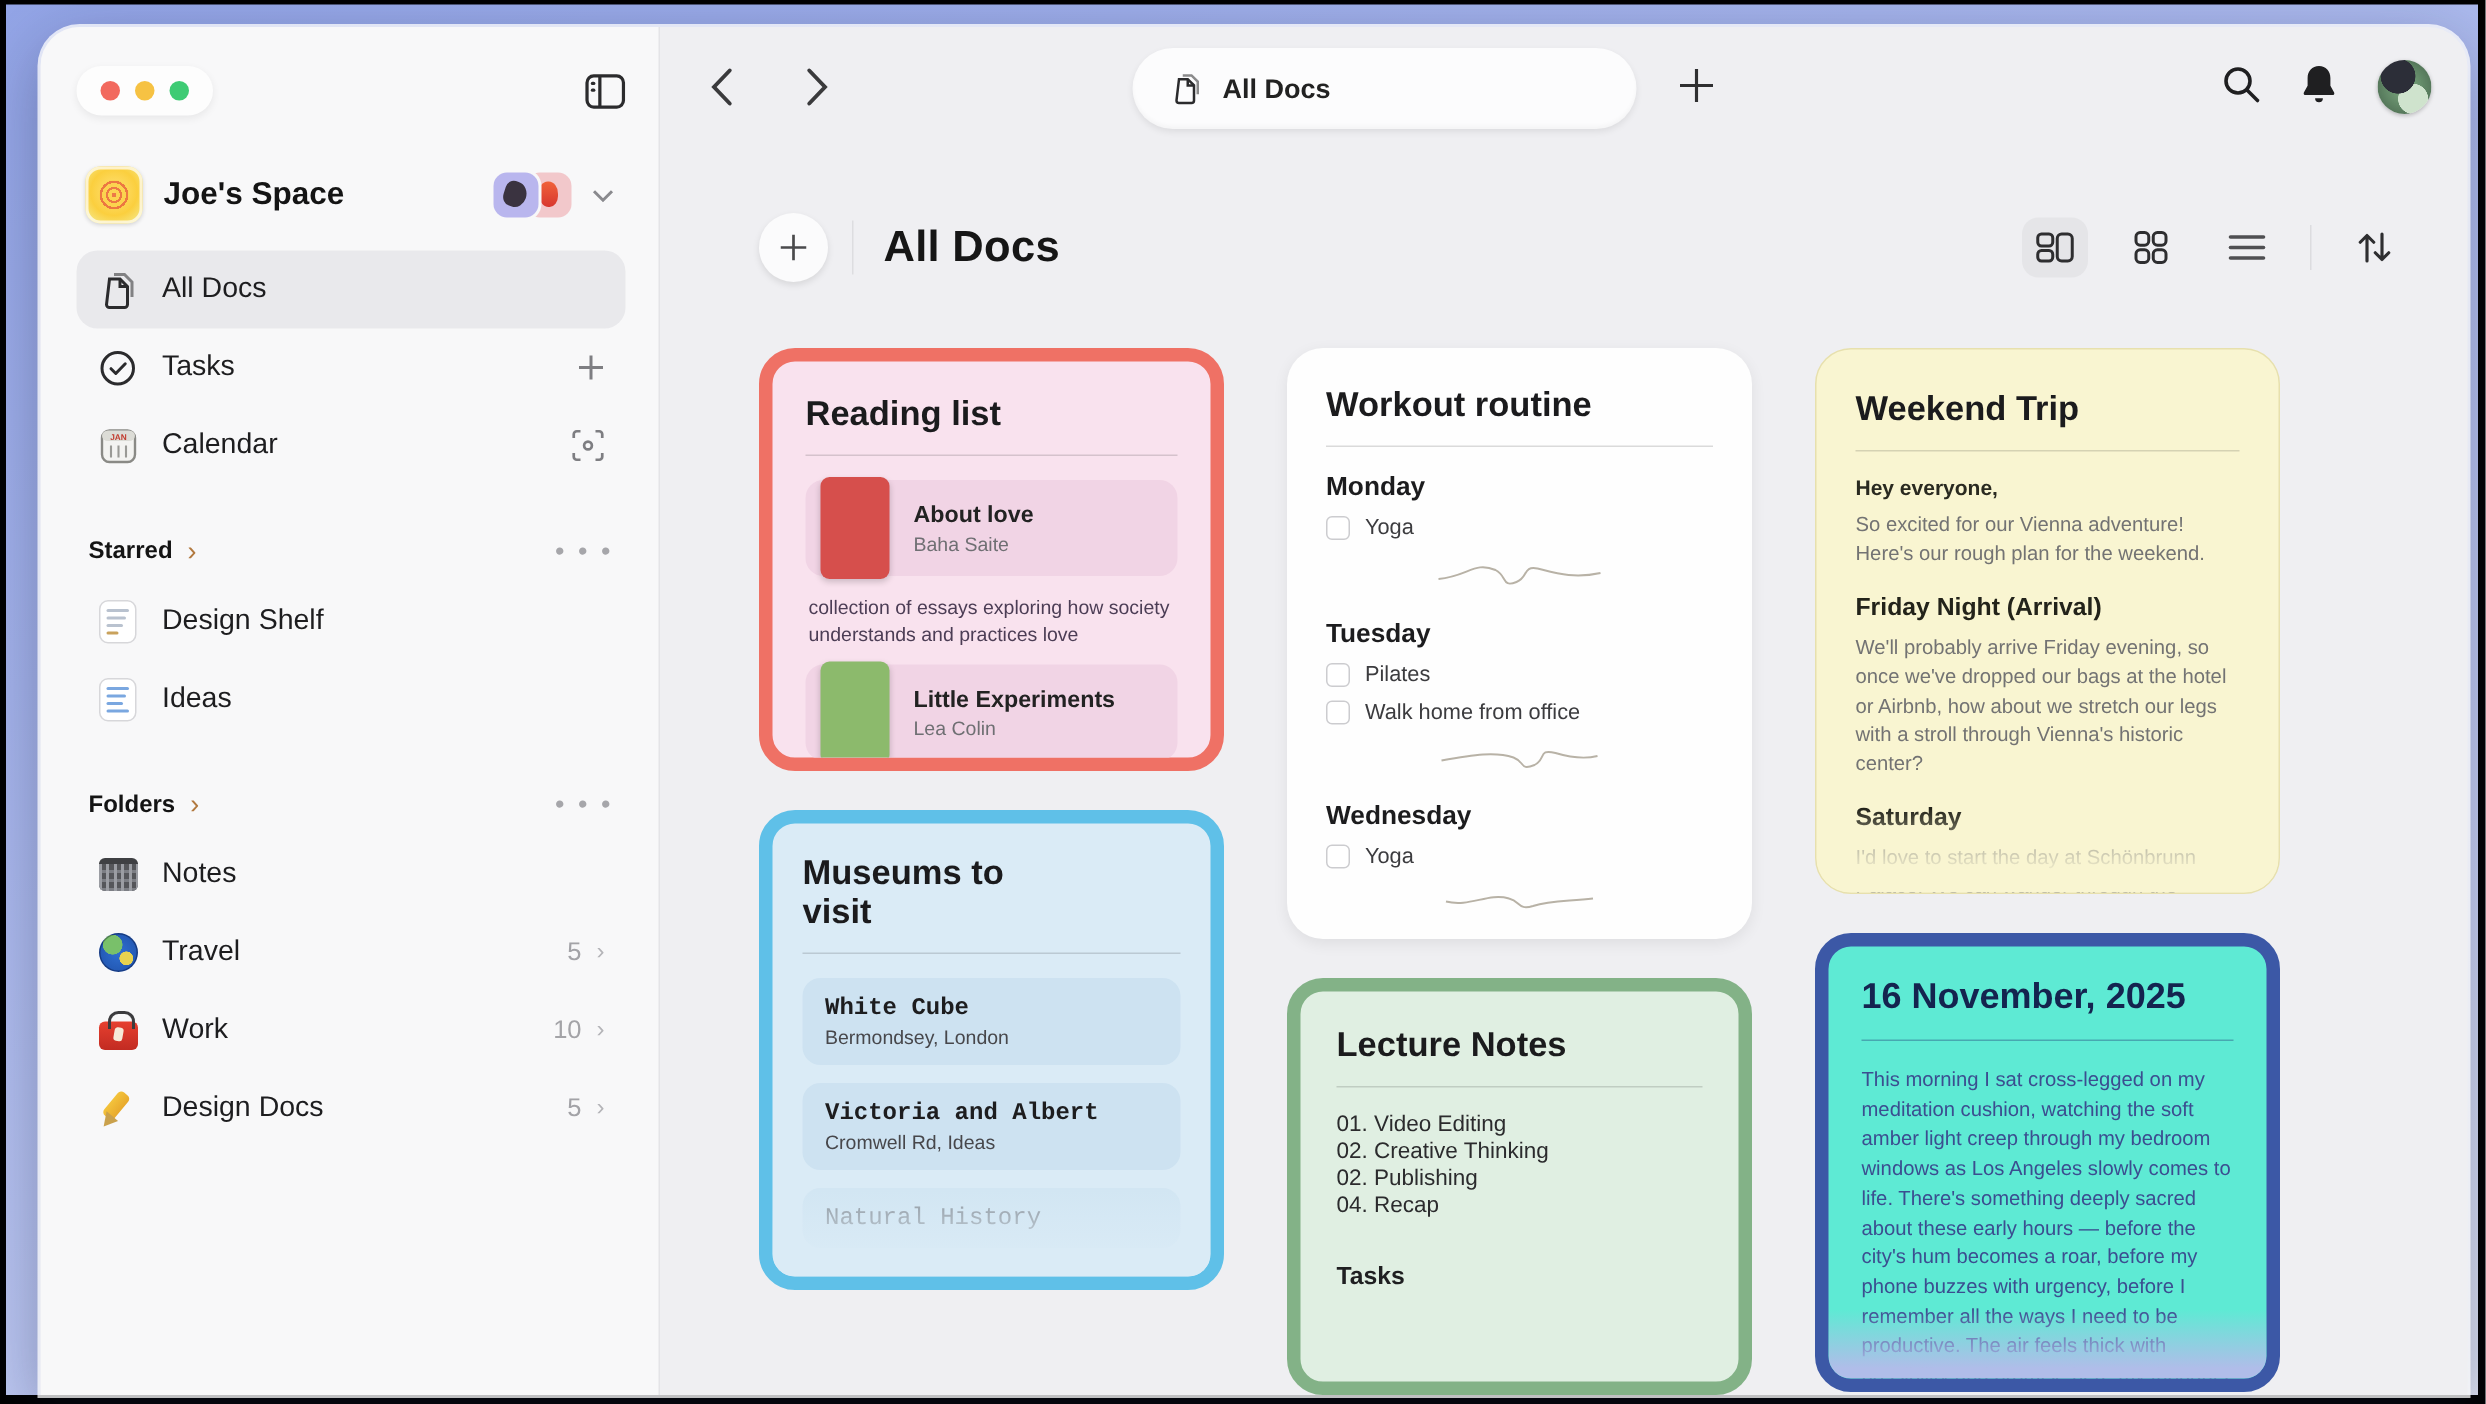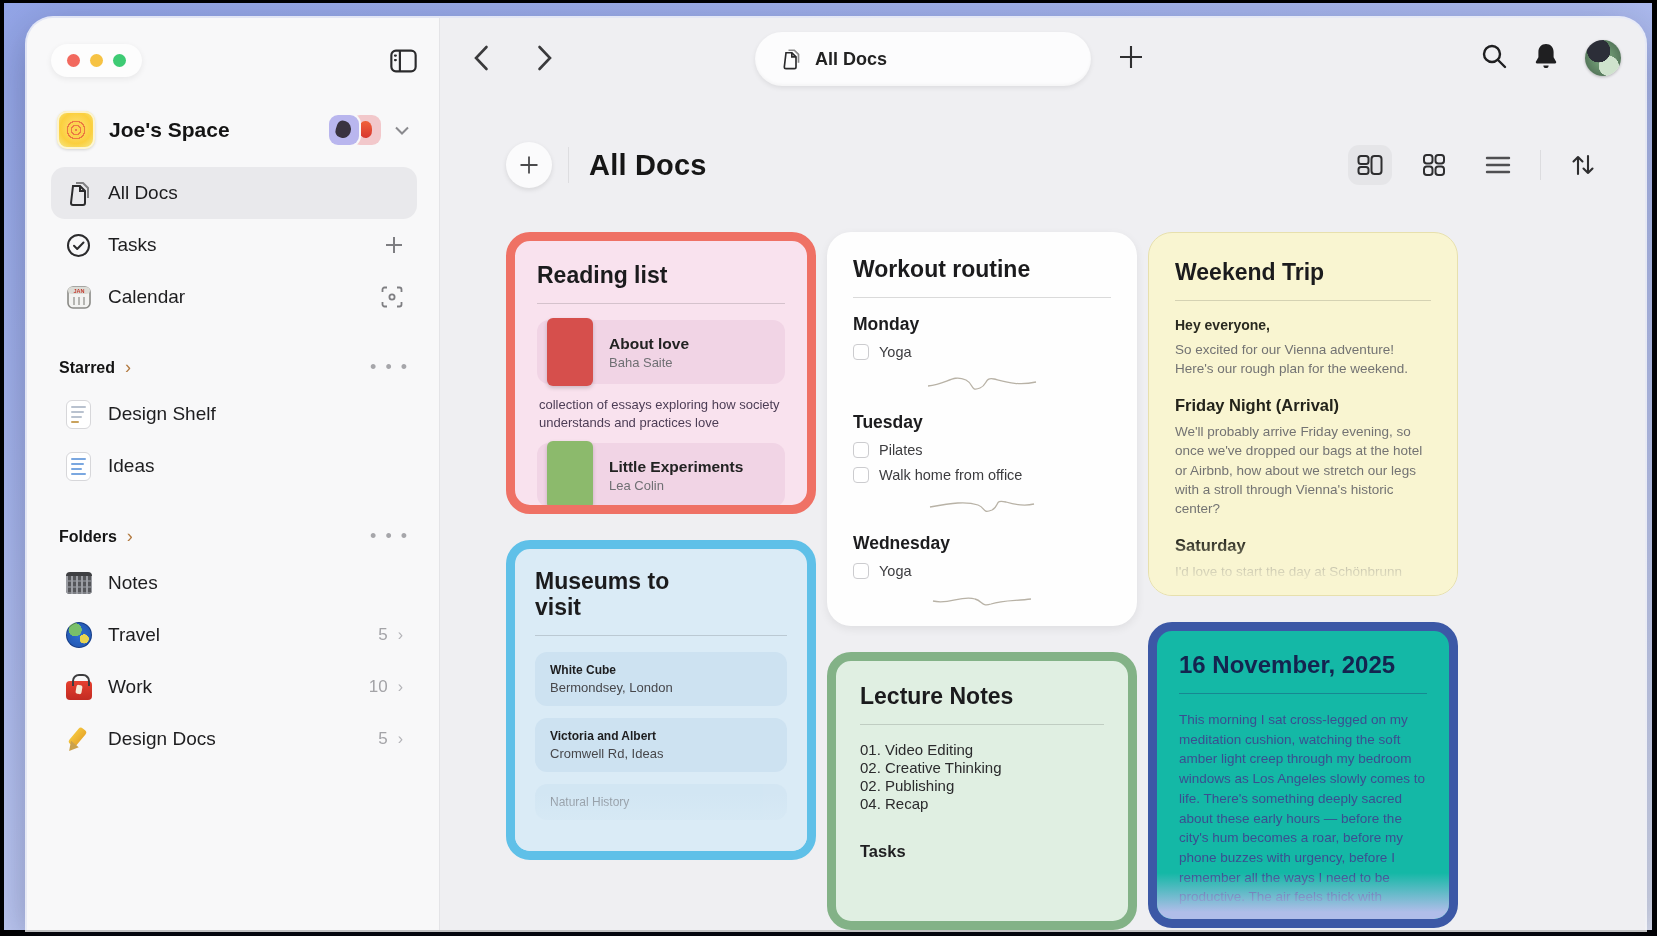--- a/index.html
+++ b/index.html
@@ -98,21 +98,21 @@
   .heading-row { display:flex; align-items:center; margin:44px 40px 0 66px; height:48px; }
   .plus-circle { width:46px; height:46px; border-radius:50%; background:#fbfbfc; display:flex;
     align-items:center; justify-content:center; box-shadow:0 2px 5px rgba(0,0,0,.1); }
   .heading-divider { width:1px; height:36px; background:#dddde0; margin:0 20px 0 16px; }
   .page-title { font-size:29px; font-weight:bold; color:#161616; letter-spacing:.2px; }
   .view-group { margin-left:auto; display:flex; align-items:center; gap:20px; color:#3e3e40; }
   .view-btn { width:44px; height:40px; display:flex; align-items:center; justify-content:center; border-radius:11px; }
   .view-btn.active { background:#e5e5e8; }
   .vdiv { width:1px; height:30px; background:#dcdcdf; }
 
-  .cards { display:flex; gap:11px; margin:44px 0 0 66px; align-items:flex-start; }
+  .cards { display:flex; gap:42px; margin:44px 0 0 66px; align-items:flex-start; }
   .col { display:flex; flex-direction:column; gap:26px; width:310px; }
 
   .card { border-radius:24px; position:relative; overflow:hidden; }
   .card h2 { font-size:23px; font-weight:bold; color:#1b1b1d; }
   .card .hr { height:1px; background:rgba(0,0,0,.14); margin:14px 0 16px 0; }
 
   .card.reading { border:9px solid #ef7165; background:#f9e2ee; height:282px; padding:21px 22px; }
   .book { background:#f1d4e5; border-radius:12px; display:flex; align-items:center; gap:16px;
     padding:6px 12px 6px 10px; min-height:58px; }
   .cover { width:46px; height:68px; border-radius:6px; flex:none; margin:-8px 0;
@@ -133,30 +133,30 @@
   .card.weekend { background:#f9f5d1; border:1px solid #e7e0ad; height:364px; padding:26px 26px; }
   .wk-greet { font-size:14px; font-weight:bold; color:#2a2a20; margin-top:2px; }
   .wk-p { font-size:13.5px; color:#737373; line-height:1.42; margin-top:7px; }
   .wk-h { font-size:16.5px; font-weight:bold; color:#23231a; margin-top:18px; }
   .wk-fade { position:absolute; left:0; right:0; bottom:0; height:56px;
     background:linear-gradient(180deg,rgba(249,245,209,0),#f9f5d1 80%); }
 
   .card.museums { border:9px solid #5fc0e8; background:#daebf6; height:320px; padding:20px 20px; }
   .card.museums h2 { line-height:1.12; }
   .museum { background:#cde2f1; border-radius:12px; padding:11px 15px; margin-bottom:12px; }
-  .museum-name { font-size:12px; font-weight:bold; color:#1d1d1f; }
+  .museum-name { font-size:16px; font-weight:bold; color:#1d1d1f;font-family:Liberation Mono, monospace; }
   .museum-loc { font-size:13px; color:#47474b; margin-top:3px; }
   .mu-fade { position:absolute; left:0; right:0; bottom:0; height:58px;
     background:linear-gradient(180deg,rgba(218,235,246,0),#daebf6 85%); }
 
   .card.lecture { border:9px solid #83b287; background:#e0efe2; height:278px; padding:22px 24px; }
   .lec-item { font-size:15px; color:#2b2b2d; margin-top:1px; }
   .lec-tasks { font-size:16.5px; font-weight:bold; color:#1f1f21; margin-top:30px; }
 
-  .card.journal { border:9px solid #3c58a6; background:#14b8a6; height:306px; padding:20px 22px; }
+  .card.journal { border:9px solid #3c58a6; background:#5eead4; height:306px; padding:20px 22px; }
   .card.journal h2 { color:#14244f; font-size:24px; }
   .card.journal .hr { background:rgba(30,45,110,.35); }
   .journal-body { font-size:13.5px; color:#3b4e90; line-height:1.46; }
   .jo-fade { position:absolute; left:0; right:0; bottom:0; height:46px;
     background:linear-gradient(180deg,rgba(176,189,233,0),#b0bde9 85%); }
 </style>
 </head>
 <body>
 
 <div class="desktop"></div>

